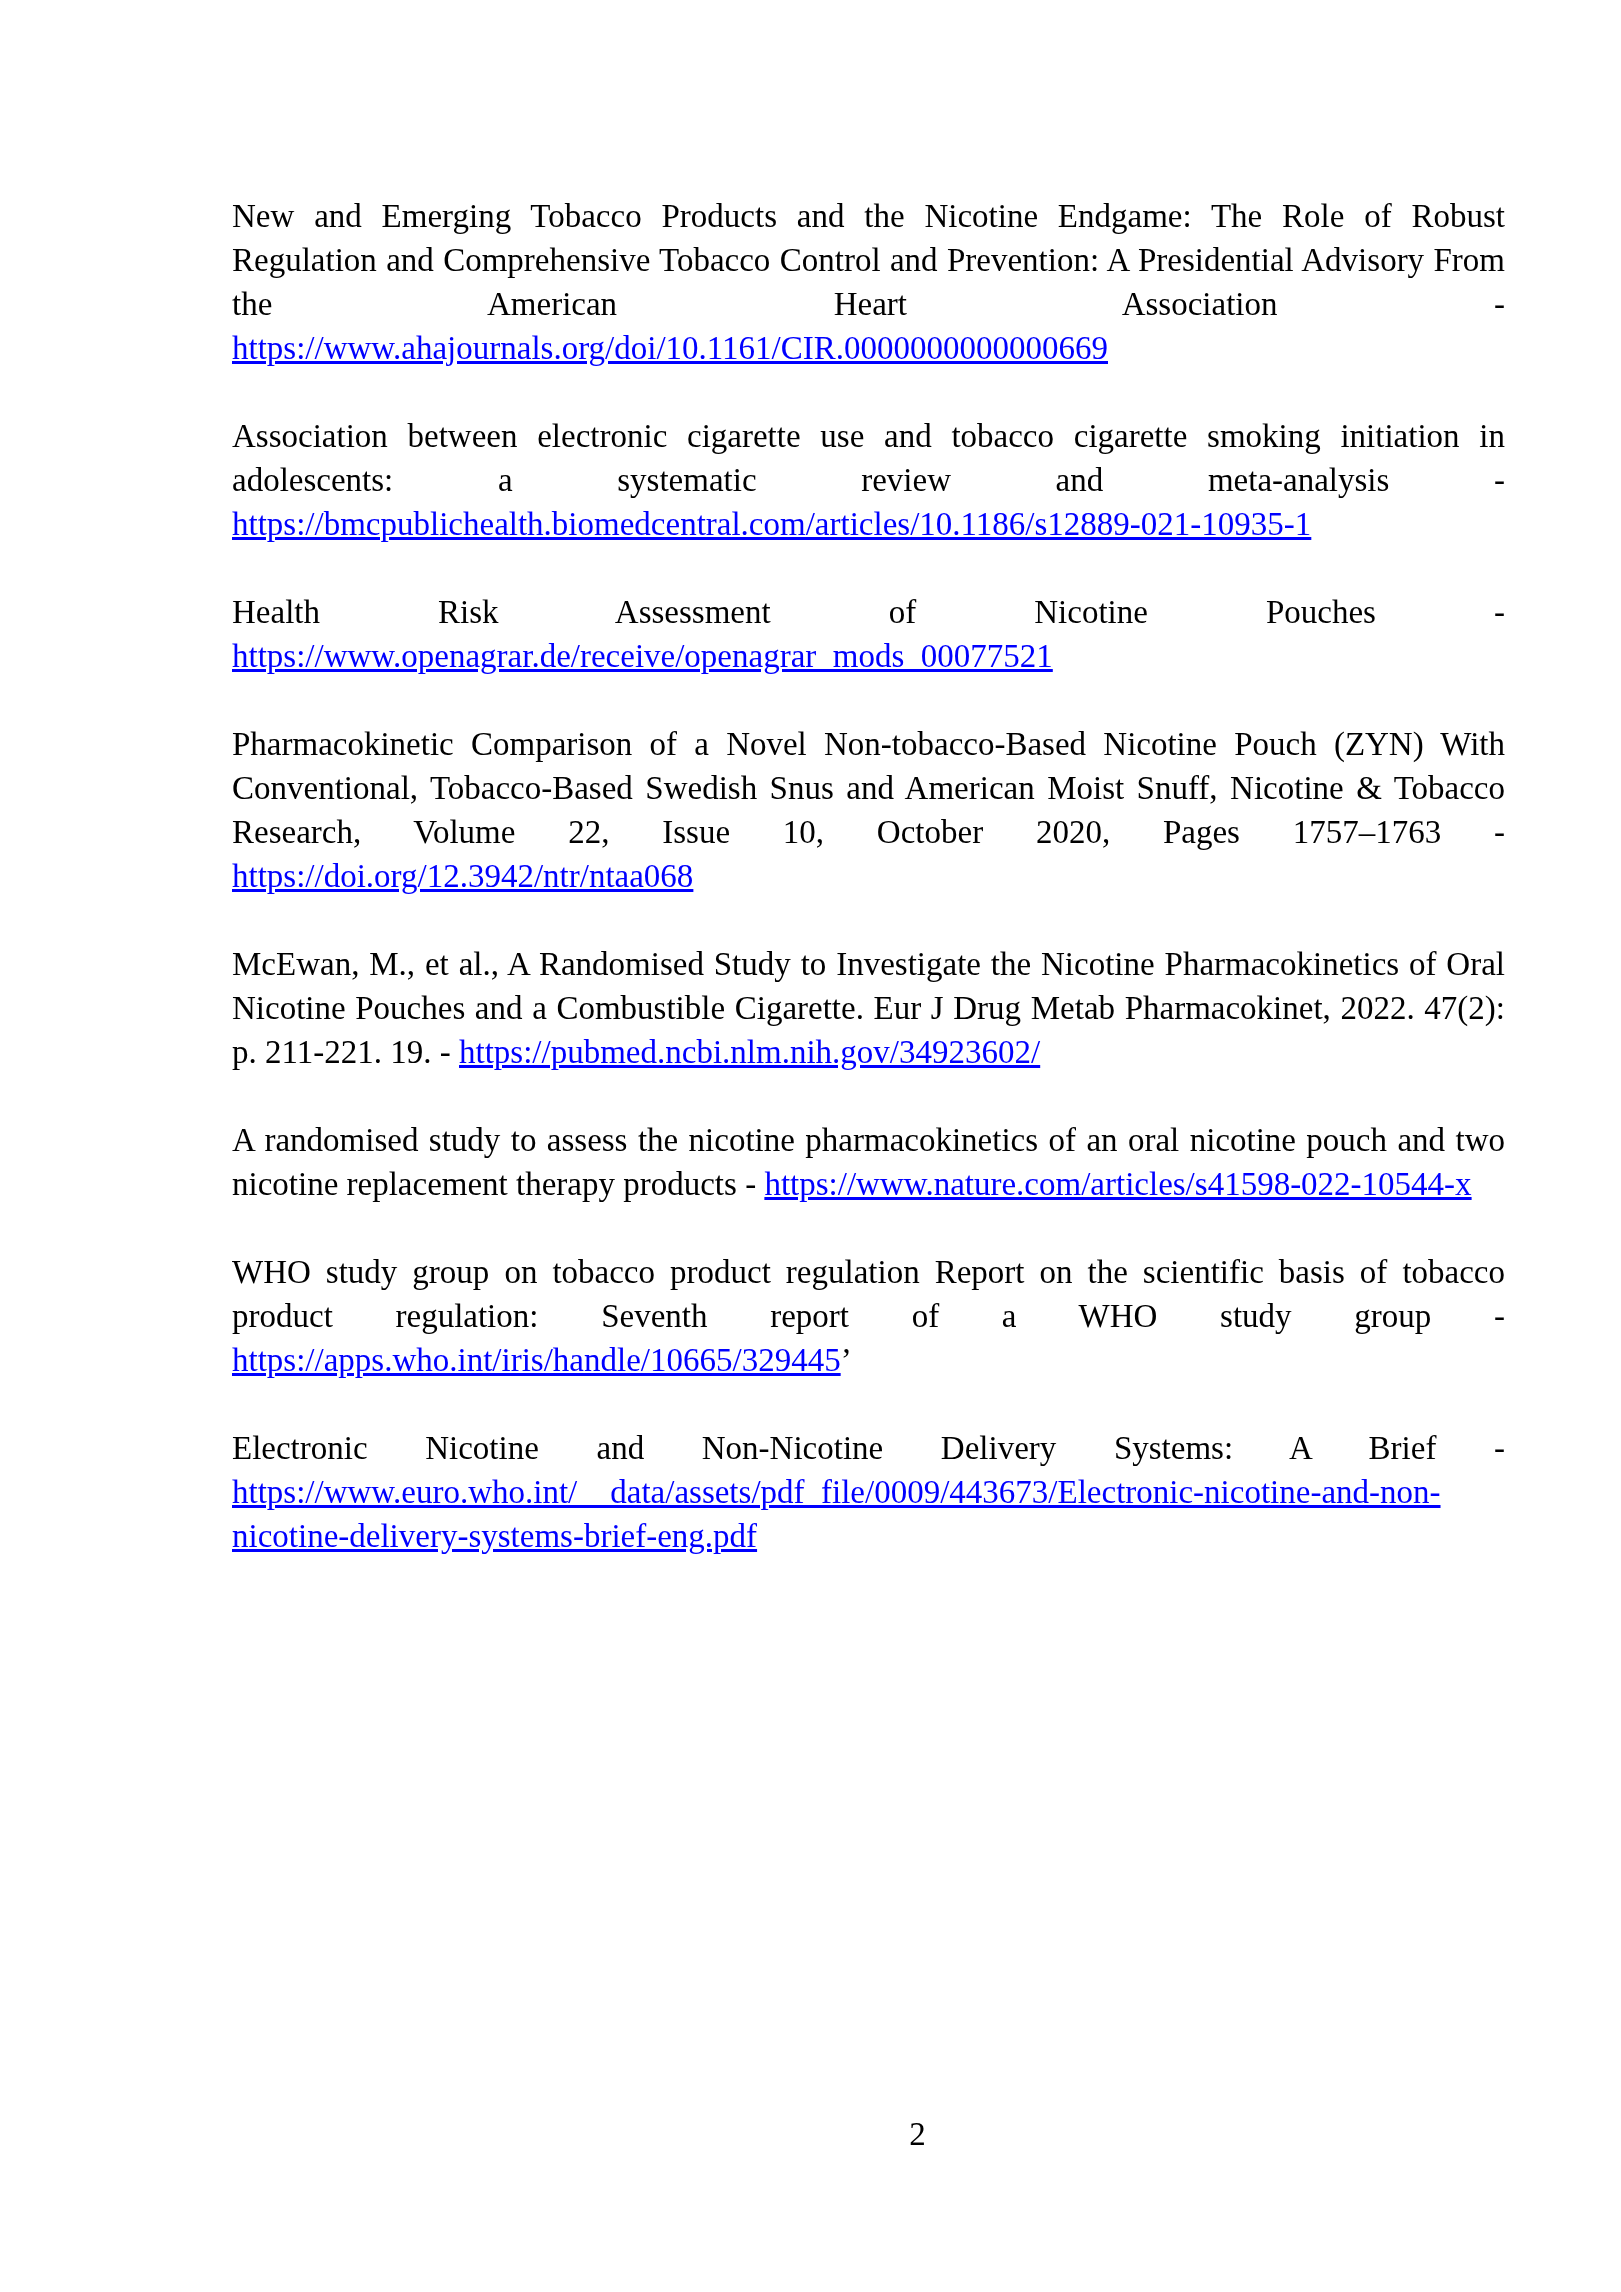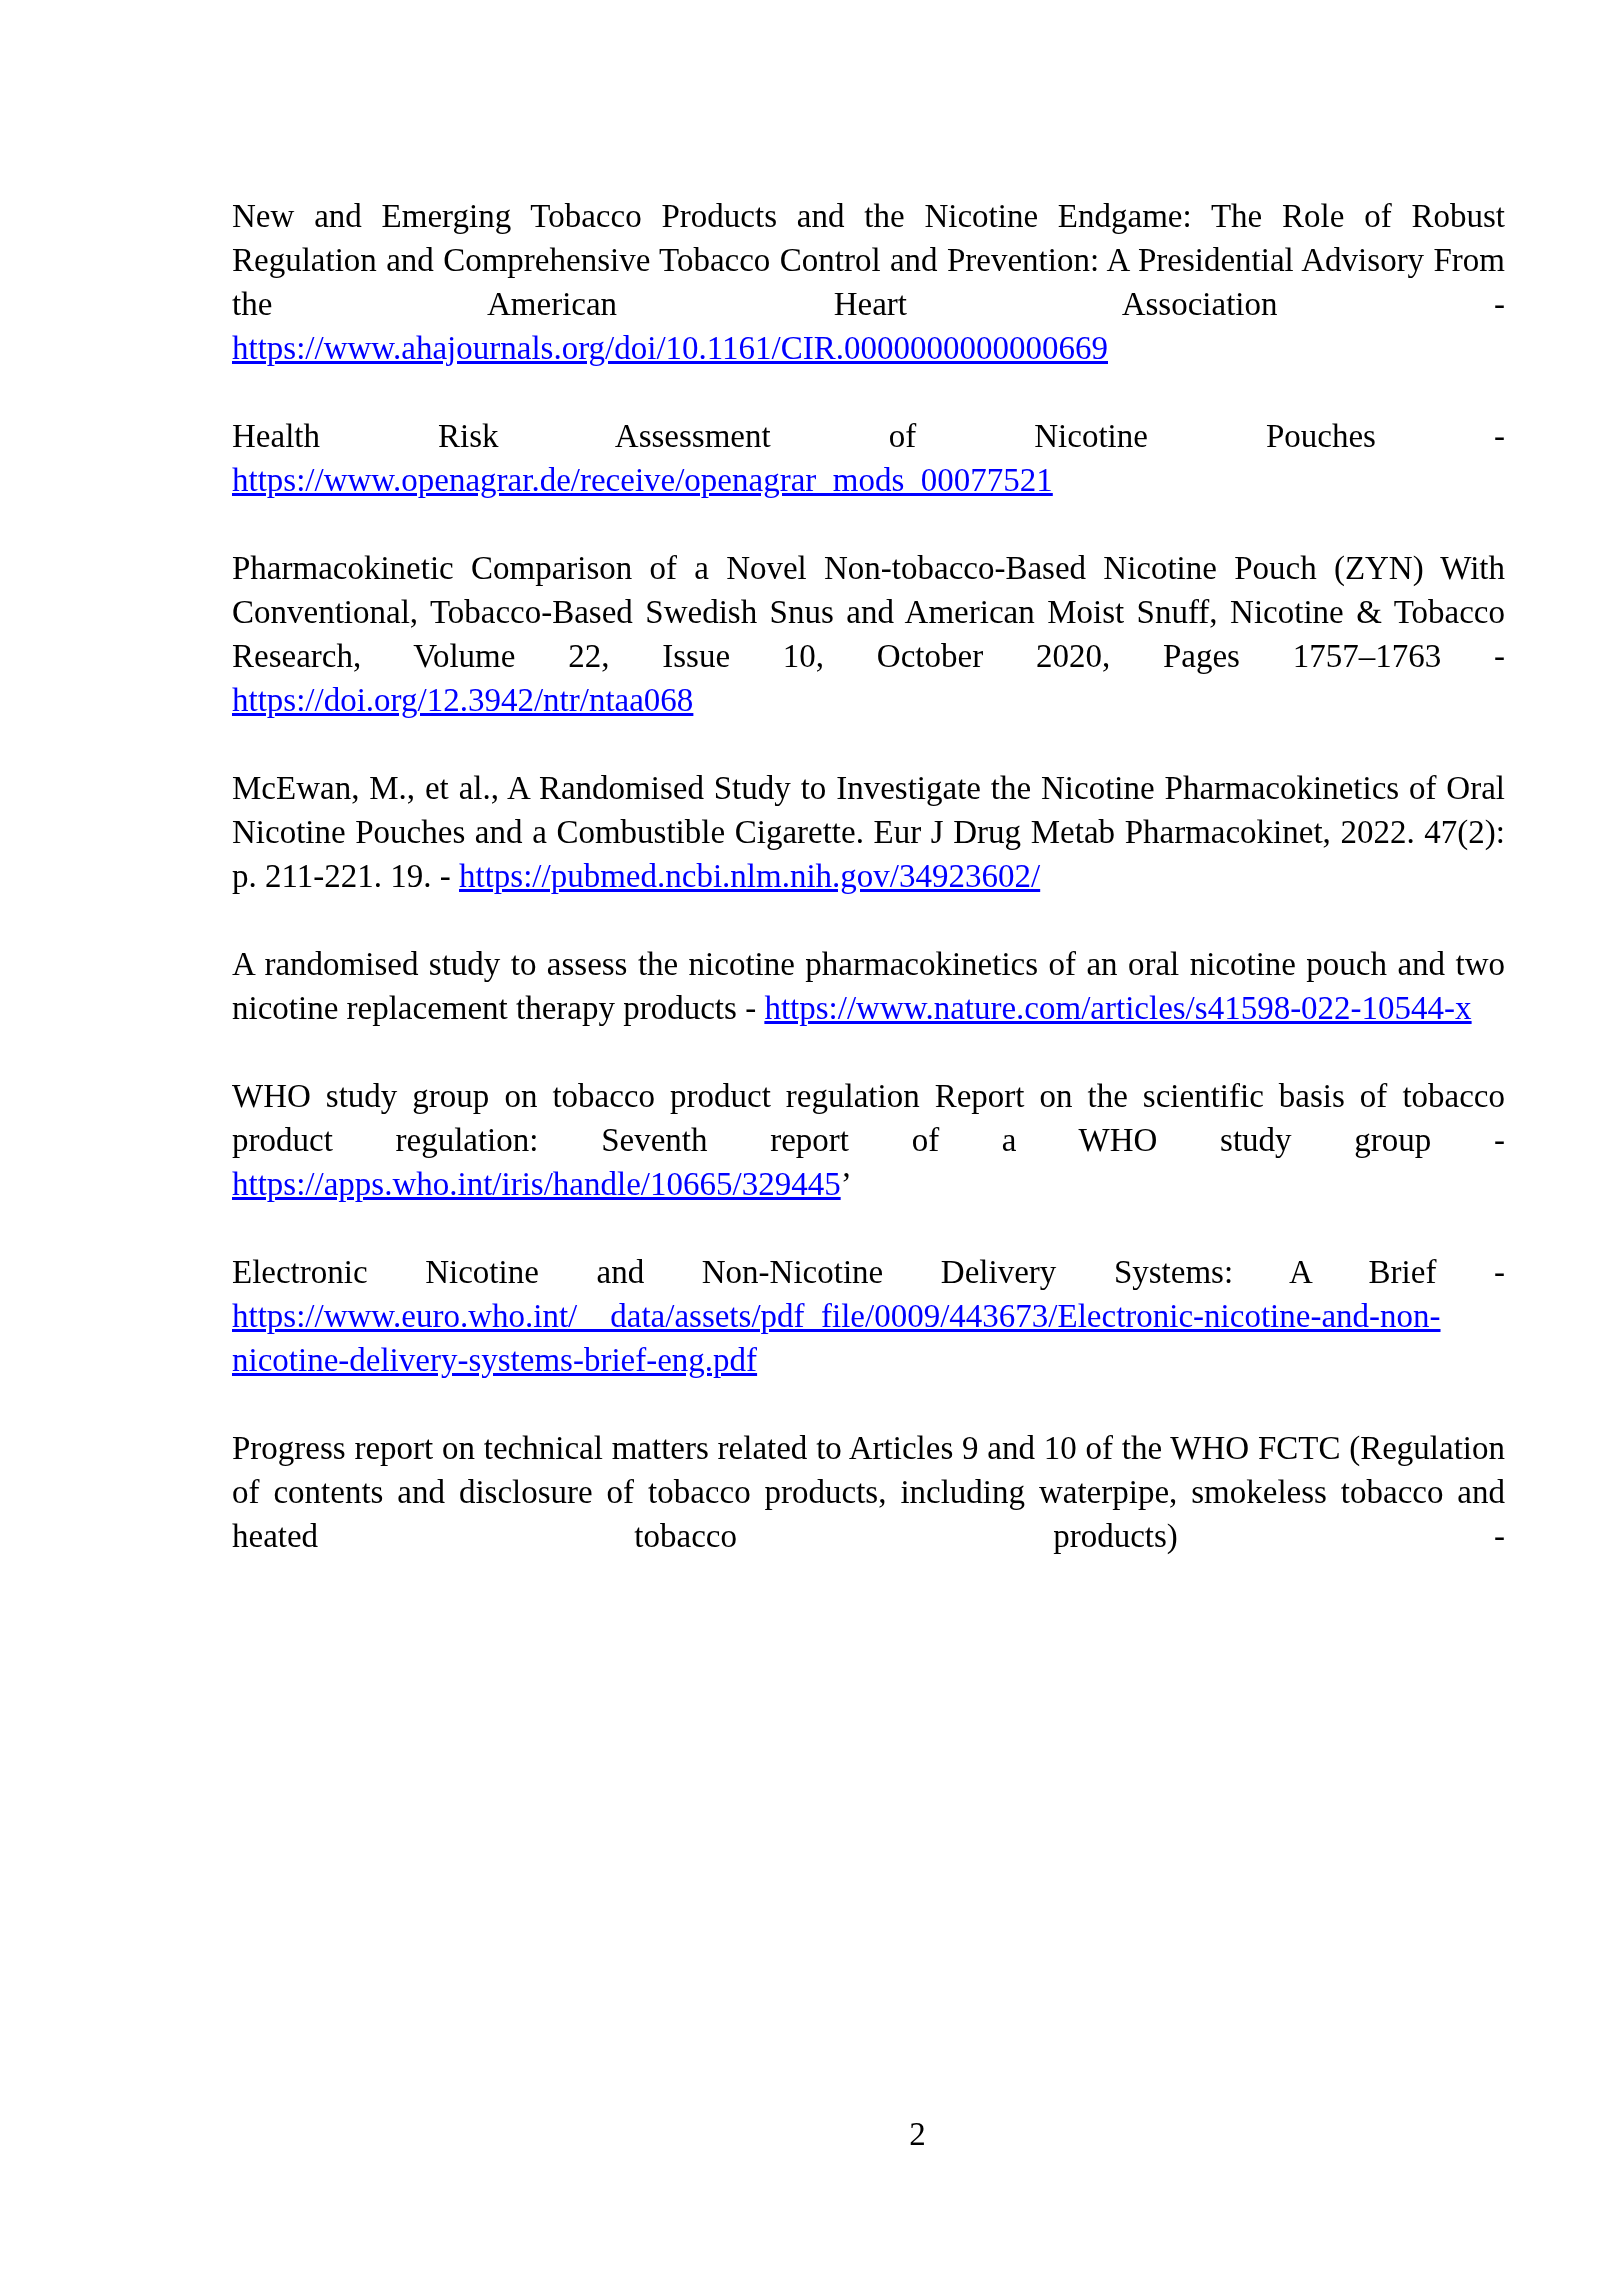--- a/index.html
+++ b/index.html
@@ -45,33 +45,33 @@
     text-align: center;
   }
 </style>
 </head>
 <body>
 
 <div class="content">
 
   <p class="ref"><span>New and Emerging Tobacco Products and the Nicotine Endgame: The Role of Robust Regulation and Comprehensive Tobacco Control and Prevention: A Presidential Advisory From the American Heart Association - </span><a class="link">https://www.ahajournals.org/doi/10.1161/CIR.0000000000000669</a><span></span></p>
 
+  <p class="ref"><span>Association between electronic cigarette use and tobacco cigarette smoking initiation in adolescents: a systematic review and meta-analysis - </span><a class="link">https://bmcpublichealth.biomedcentral.com/articles/10.1186/s12889-021-10935-1</a><span></span></p>
 
 
 
   <p class="ref"><span>Health Risk Assessment of Nicotine Pouches - </span><a class="link">https://www.openagrar.de/receive/openagrar_mods_00077521</a><span></span></p>
 
   <p class="ref"><span>Pharmacokinetic Comparison of a Novel Non-tobacco-Based Nicotine Pouch (ZYN) With Conventional, Tobacco-Based Swedish Snus and American Moist Snuff, Nicotine &amp; Tobacco Research, Volume 22, Issue 10, October 2020, Pages 1757–1763 - </span><a class="link">https://doi.org/12.3942/ntr/ntaa068</a><span></span></p>
 
   <p class="ref"><span>McEwan, M., et al., A Randomised Study to Investigate the Nicotine Pharmacokinetics of Oral Nicotine Pouches and a Combustible Cigarette. Eur J Drug Metab Pharmacokinet, 2022. 47(2): p. 211-221. 19. - </span><a class="link">https://pubmed.ncbi.nlm.nih.gov/34923602/</a><span></span></p>
 
   <p class="ref"><span>A randomised study to assess the nicotine pharmacokinetics of an oral nicotine pouch and two nicotine replacement therapy products - </span><a class="link">https://www.nature.com/articles/s41598-022-10544-x</a><span></span></p>
 
   <p class="ref"><span>WHO study group on tobacco product regulation Report on the scientific basis of tobacco product regulation: Seventh report of a WHO study group - </span><a class="link">https://apps.who.int/iris/handle/10665/329445</a><span>’</span></p>
 
   <p class="ref"><span>Electronic Nicotine and Non-Nicotine Delivery Systems: A Brief - </span><a class="link">https://www.euro.who.int/__data/assets/pdf_file/0009/443673/Electronic-nicotine-and-non-nicotine-delivery-systems-brief-eng.pdf</a><span></span></p>
 
-  <p class="ref justify-last"><span>Progress report on technical matters related to Articles 9 and 10 of the WHO FCTC (Regulation of contents and disclosure of tobacco products, including waterpipe, smokeless tobacco and heated tobacco products) -</span></p>
 
 </div>
 
 <div class="page-number">2</div>
 
 
 </body></html>

